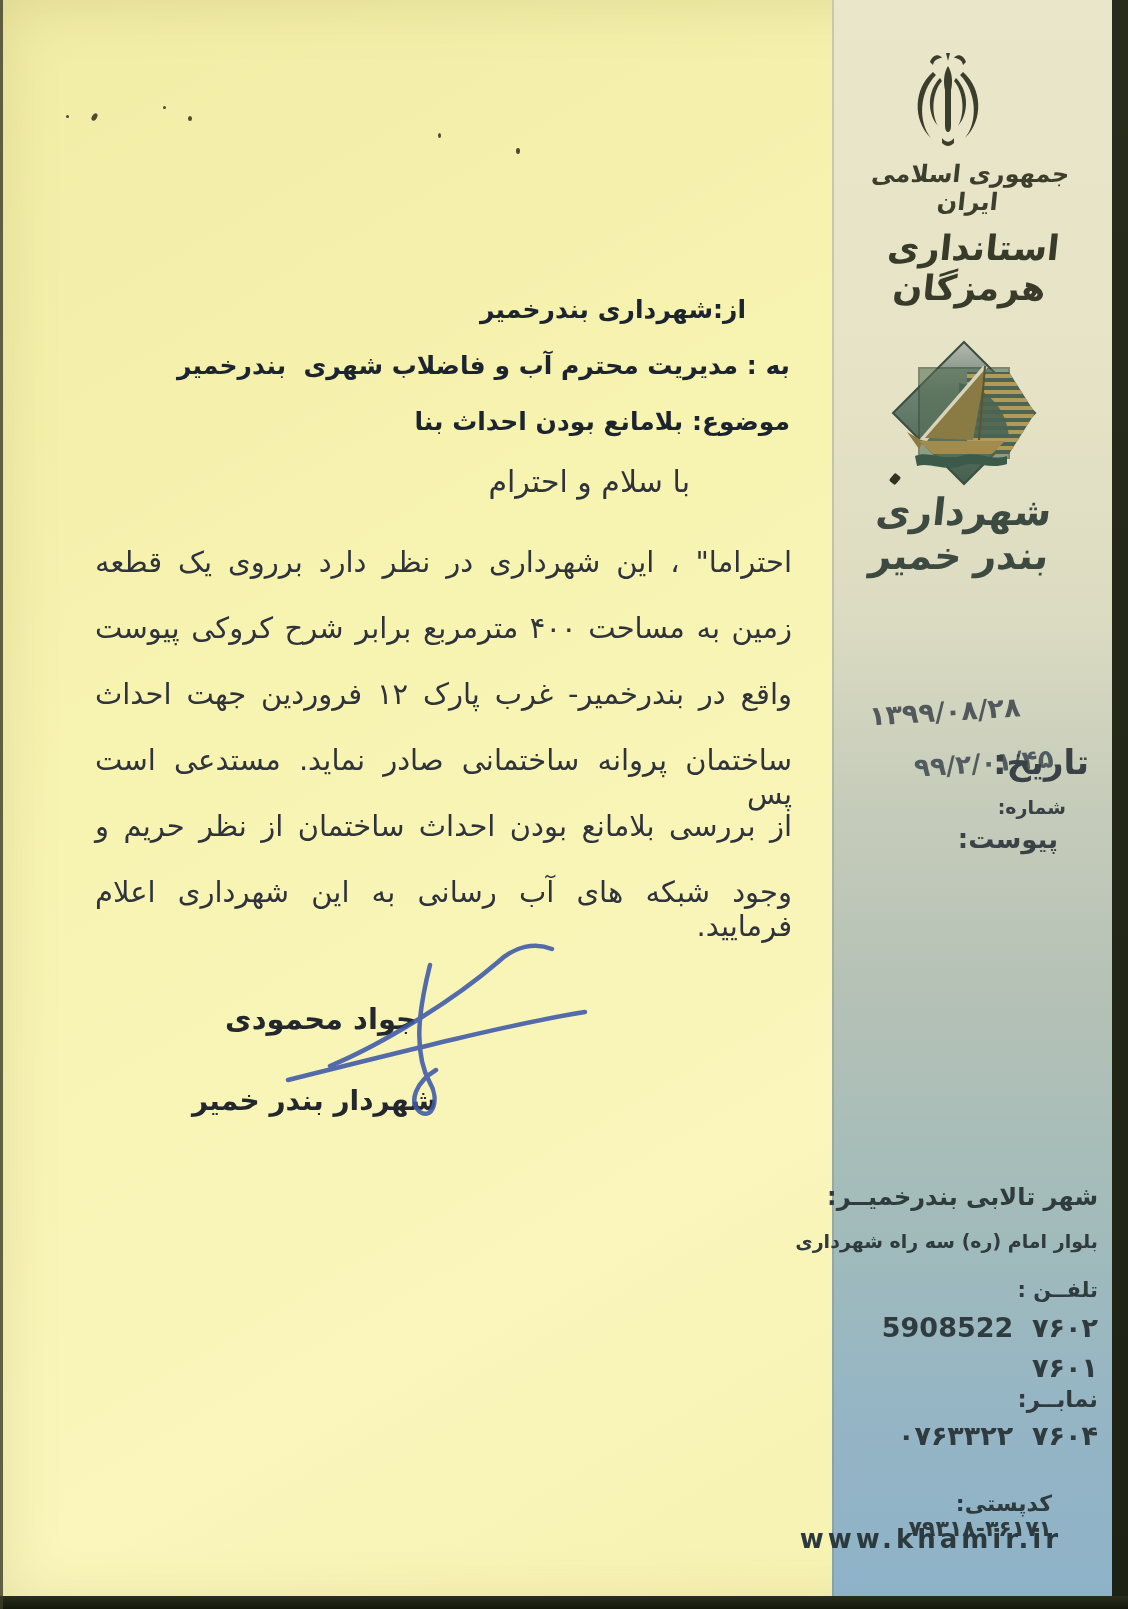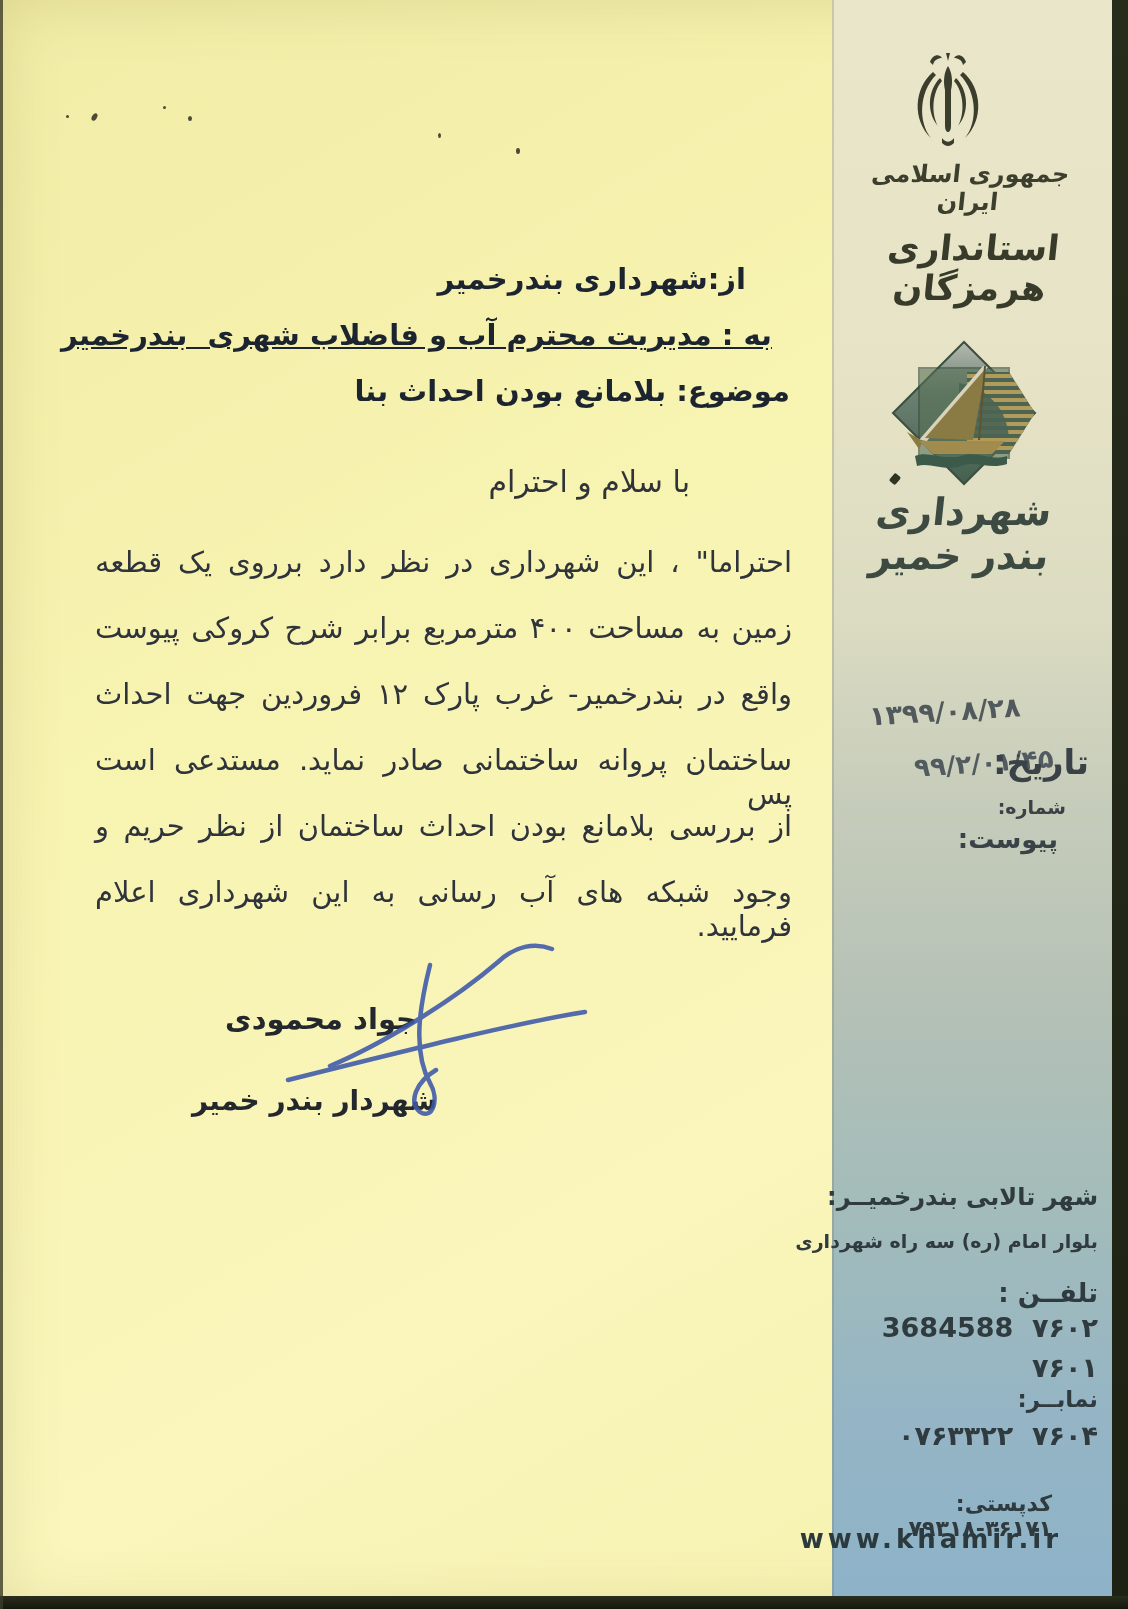--- a/index.html
+++ b/index.html
@@ -25,31 +25,31 @@
   .s-muni{top:490px;left:0px;width:255px;text-align:center;font-size:38px;font-weight:bold;color:#3d4a41;}
   .stamp-date{top:696px;right:93px;font-size:27px;color:#474f55;transform:rotate(-3.5deg);font-weight:bold;opacity:.92;}
   .hand-num{top:748px;right:60px;font-size:26px;color:#4c555c;transform:rotate(-4deg);font-weight:bold;opacity:.95;z-index:1;}
   .lbl{font-weight:bold;color:#3a4247;}
   .lbl-date{top:742px;right:25px;font-size:34px;z-index:2;}
   .lbl-num{top:796px;right:48px;font-size:19px;}
   .lbl-att{top:824px;right:56px;font-size:26px;}
   .c-line{right:16px;text-align:right;color:#2f3b3e;font-weight:bold;white-space:pre;}
   .c-tagline{top:1183px;font-size:24px;}
   .c-address{top:1230px;font-size:19px;}
-  .c-phlbl{top:1278px;font-size:26px;}
+  .c-phlbl{top:1278px;font-size:21px;}
   .c-ph1{top:1312px;font-size:27px;}
   .c-ph2{top:1352px;font-size:27px;}
   .c-fxlbl{top:1386px;font-size:23px;}
   .c-fax{top:1420px;font-size:27px;margin-left:33px;}
   .c-postal{top:1466px;font-size:22px;}
   .c-web{top:1524px;right:52px;font-size:26px;letter-spacing:4px;color:#2c3a3d;font-weight:bold;}
   
-  .hline{white-space:pre;font-weight:bold;color:#1c2430;font-size:29px;text-align:right;}
+  .hline{white-space:pre;font-weight:bold;color:#1c2430;font-size:25px;text-align:right;margin-top:33px;}
   .h-from{top:262px;right:382px;}
-  .h-to{top:318px;right:356px;text-decoration:underline;}
+  .h-to{top:318px;right:338px;}
   .h-subj{top:374px;right:338px;}
   .salut{top:464px;right:438px;font-size:30px;color:#30343a;}
   .bodytxt{top:545px;left:95px;width:697px;}
   .bline{
     direction:rtl;height:66px;font-size:29px;color:#2f333b;
     text-align:justify;text-align-last:justify;white-space:normal;
   }
   .sig-name{top:1002px;right:711px;font-size:29px;font-weight:bold;color:#23272e;}
   .sig-title{top:1084px;right:691px;font-size:28px;font-weight:bold;color:#23272e;}
   
@@ -124,21 +124,21 @@
 
     <div class="abs stamp-date" dir="ltr">۱۳۹۹/۰۸/۲۸</div>
     <div class="abs hand-num" dir="ltr">۹۹/۲/۰۱/۴۵</div>
     <div class="abs rtl lbl lbl-date">تاریخ:</div>
     <div class="abs rtl lbl lbl-num">شماره:</div>
     <div class="abs rtl lbl lbl-att">پیوست:</div>
 
     <div class="abs rtl c-line c-tagline">شهر تالابی بندرخمیــر:</div>
     <div class="abs rtl c-line c-address">بلوار امام (ره) سه راه شهرداری</div>
     <div class="abs rtl c-line c-phlbl">تلفــن :</div>
-    <div class="abs c-line c-ph1" dir="ltr">3684588  ۷۶۰۲</div>
+    <div class="abs c-line c-ph1" dir="ltr">5908522  ۷۶۰۲</div>
     <div class="abs c-line c-ph2" dir="ltr">۷۶۰۱</div>
     <div class="abs rtl c-line c-fxlbl">نمابــر:</div>
     <div class="abs c-line c-fax" dir="ltr">۰۷۶۳۳۲۲  ۷۶۰۴</div>
     <div class="abs rtl c-line c-postal">
       <span>کدپستی:</span>
       <span dir="ltr">۷۹۳۱۸-۳۶۱۷۱</span>
     </div>
     <div class="abs c-web">www.khamir.ir</div>
   </div>
 

